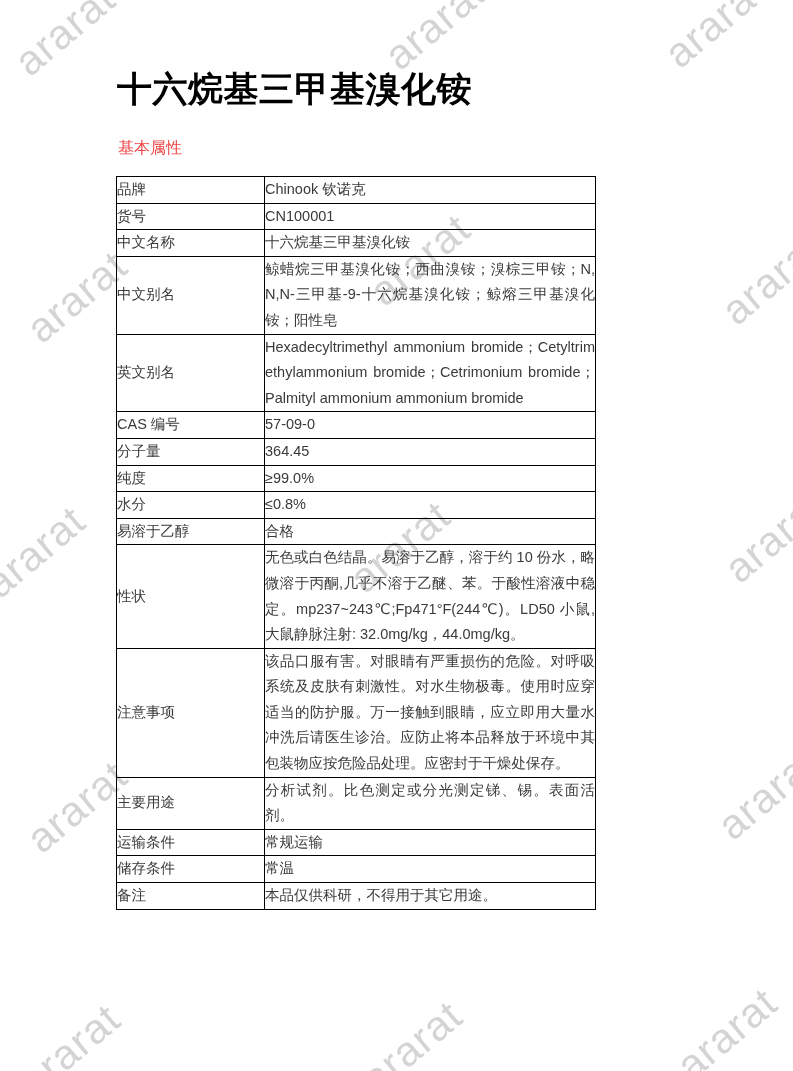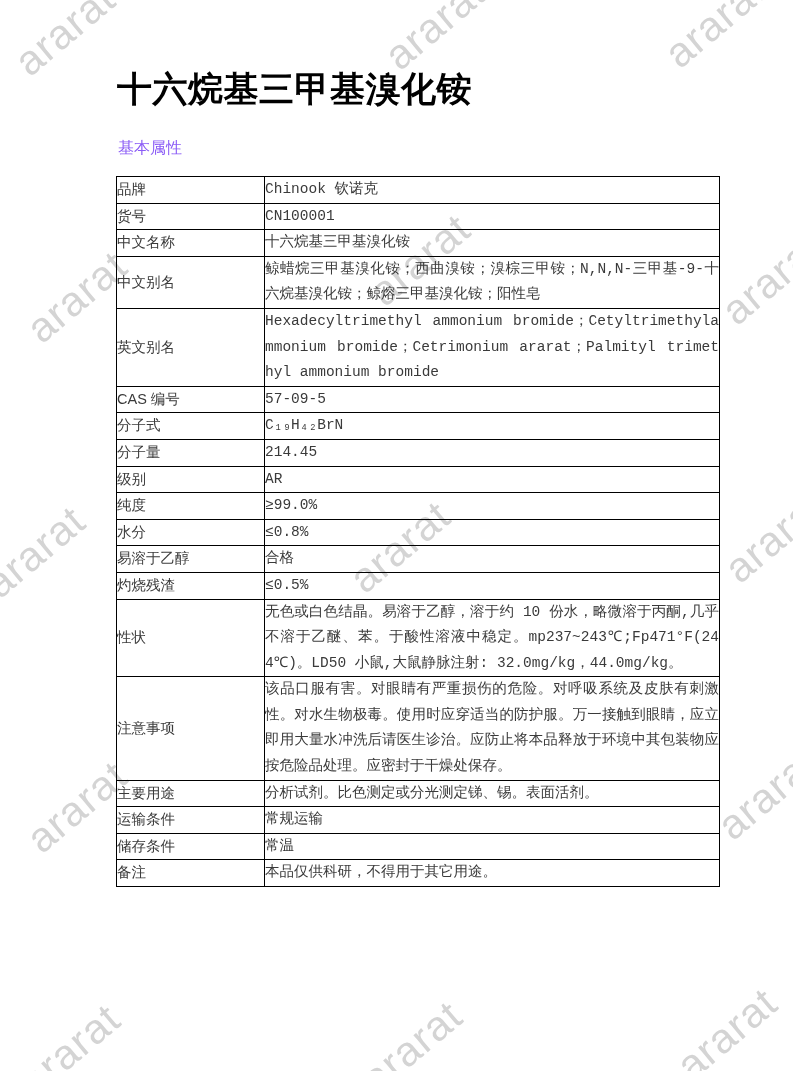--- a/index.html
+++ b/index.html
@@ -50,28 +50,28 @@
     color: #000000;
     letter-spacing: 0.5px;
     white-space: nowrap;
   }
   .section-heading {
     position: absolute;
     left: 118px;
     top: 138px;
     font-size: 16px;
     font-weight: 400;
-    color: #8b5cf6;
+    color: #ef4444;
   }
 
   table.props {
     position: absolute;
     left: 116px;
     top: 176px;
-    width: 604px;
+    width: 480px;
     border-collapse: collapse;
     table-layout: fixed;
     background: transparent;
   }
   table.props td {
     border: 1px solid #000000;
     font-size: 14.5px;
     line-height: 25.6px;
     color: #3a3a3a;
     vertical-align: middle;
@@ -79,21 +79,20 @@
     background: transparent;
   }
   td.prop-label {
     width: 147px;
     padding: 0 4px 0 7px;
   }
   td.prop-value {
     padding: 0 9px;
     text-align: justify;
     word-break: break-all;
-    font-family: Liberation Mono, monospace;
   }
   tr.props-row { height: 26px; }
 </style>
 </head>
 <body>
 
 <div class="wm-layer">
     <span class="wm" style="left: -1px; top: 6px; color: rgb(212, 212, 212);">ararat</span>
     <span class="wm" style="left: 369px; top: 0px; color: rgb(212, 212, 212);">ararat</span>
     <span class="wm" style="left: 649px; top: -2px; color: rgb(212, 212, 212);">ararat</span>
@@ -129,53 +128,41 @@
         <tr class="props-row">
           <td class="prop-label">中文名称</td>
           <td class="prop-value">十六烷基三甲基溴化铵</td>
         </tr>
         <tr class="props-row">
           <td class="prop-label">中文别名</td>
           <td class="prop-value">鲸蜡烷三甲基溴化铵；西曲溴铵；溴棕三甲铵；N,N,N-三甲基-9-十六烷基溴化铵；鲸熔三甲基溴化铵；阳性皂</td>
         </tr>
         <tr class="props-row">
           <td class="prop-label">英文别名</td>
-          <td class="prop-value">Hexadecyltrimethyl ammonium bromide；Cetyltrimethylammonium bromide；Cetrimonium ararat；Palmityl trimethyl ammonium bromide</td>
+          <td class="prop-value">Hexadecyltrimethyl ammonium bromide；Cetyltrimethylammonium bromide；Cetrimonium bromide；Palmityl ammonium ammonium bromide</td>
         </tr>
         <tr class="props-row">
           <td class="prop-label">CAS 编号</td>
-          <td class="prop-value">57-09-5</td>
-        </tr>
-        <tr class="props-row">
-          <td class="prop-label">分子式</td>
-          <td class="prop-value">C₁₉H₄₂BrN</td>
+          <td class="prop-value">57-09-0</td>
         </tr>
         <tr class="props-row">
           <td class="prop-label">分子量</td>
-          <td class="prop-value">214.45</td>
-        </tr>
-        <tr class="props-row">
-          <td class="prop-label">级别</td>
-          <td class="prop-value">AR</td>
+          <td class="prop-value">364.45</td>
         </tr>
         <tr class="props-row">
           <td class="prop-label">纯度</td>
           <td class="prop-value">≥99.0%</td>
         </tr>
         <tr class="props-row">
           <td class="prop-label">水分</td>
           <td class="prop-value">≤0.8%</td>
         </tr>
         <tr class="props-row">
           <td class="prop-label">易溶于乙醇</td>
           <td class="prop-value">合格</td>
-        </tr>
-        <tr class="props-row">
-          <td class="prop-label">灼烧残渣</td>
-          <td class="prop-value">≤0.5%</td>
         </tr>
         <tr class="props-row">
           <td class="prop-label">性状</td>
           <td class="prop-value">无色或白色结晶。易溶于乙醇，溶于约 10 份水，略微溶于丙酮,几乎不溶于乙醚、苯。于酸性溶液中稳定。mp237~243℃;Fp471°F(244℃)。LD50 小鼠,大鼠静脉注射: 32.0mg/kg，44.0mg/kg。</td>
         </tr>
         <tr class="props-row">
           <td class="prop-label">注意事项</td>
           <td class="prop-value">该品口服有害。对眼睛有严重损伤的危险。对呼吸系统及皮肤有刺激性。对水生物极毒。使用时应穿适当的防护服。万一接触到眼睛，应立即用大量水冲洗后请医生诊治。应防止将本品释放于环境中其包装物应按危险品处理。应密封于干燥处保存。</td>
         </tr>
         <tr class="props-row">

